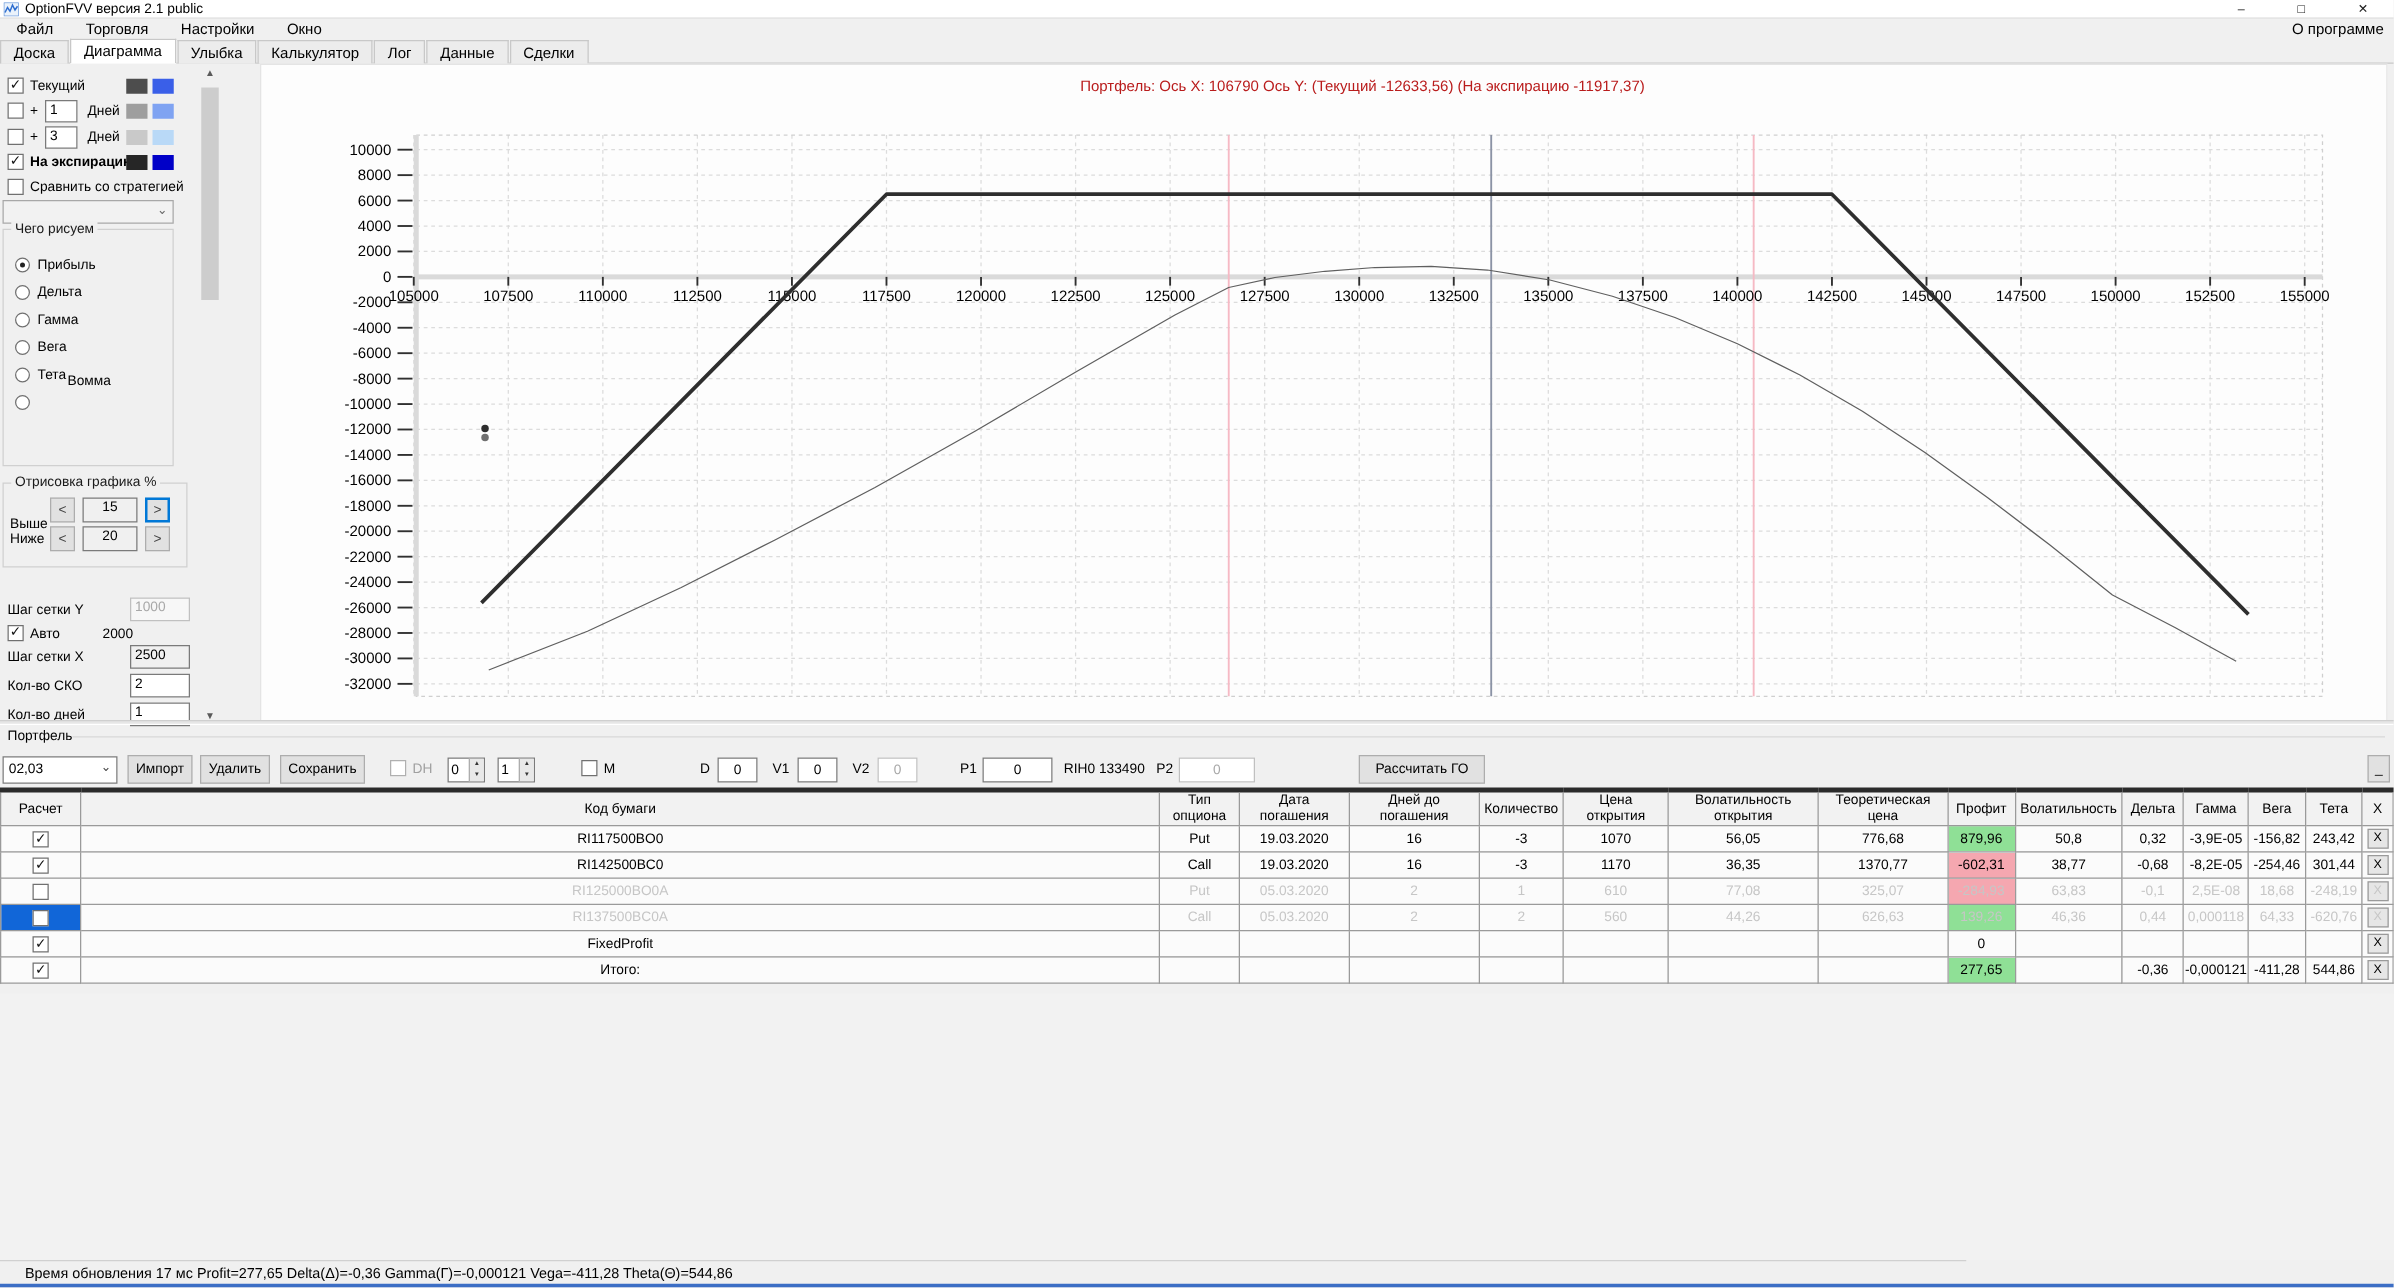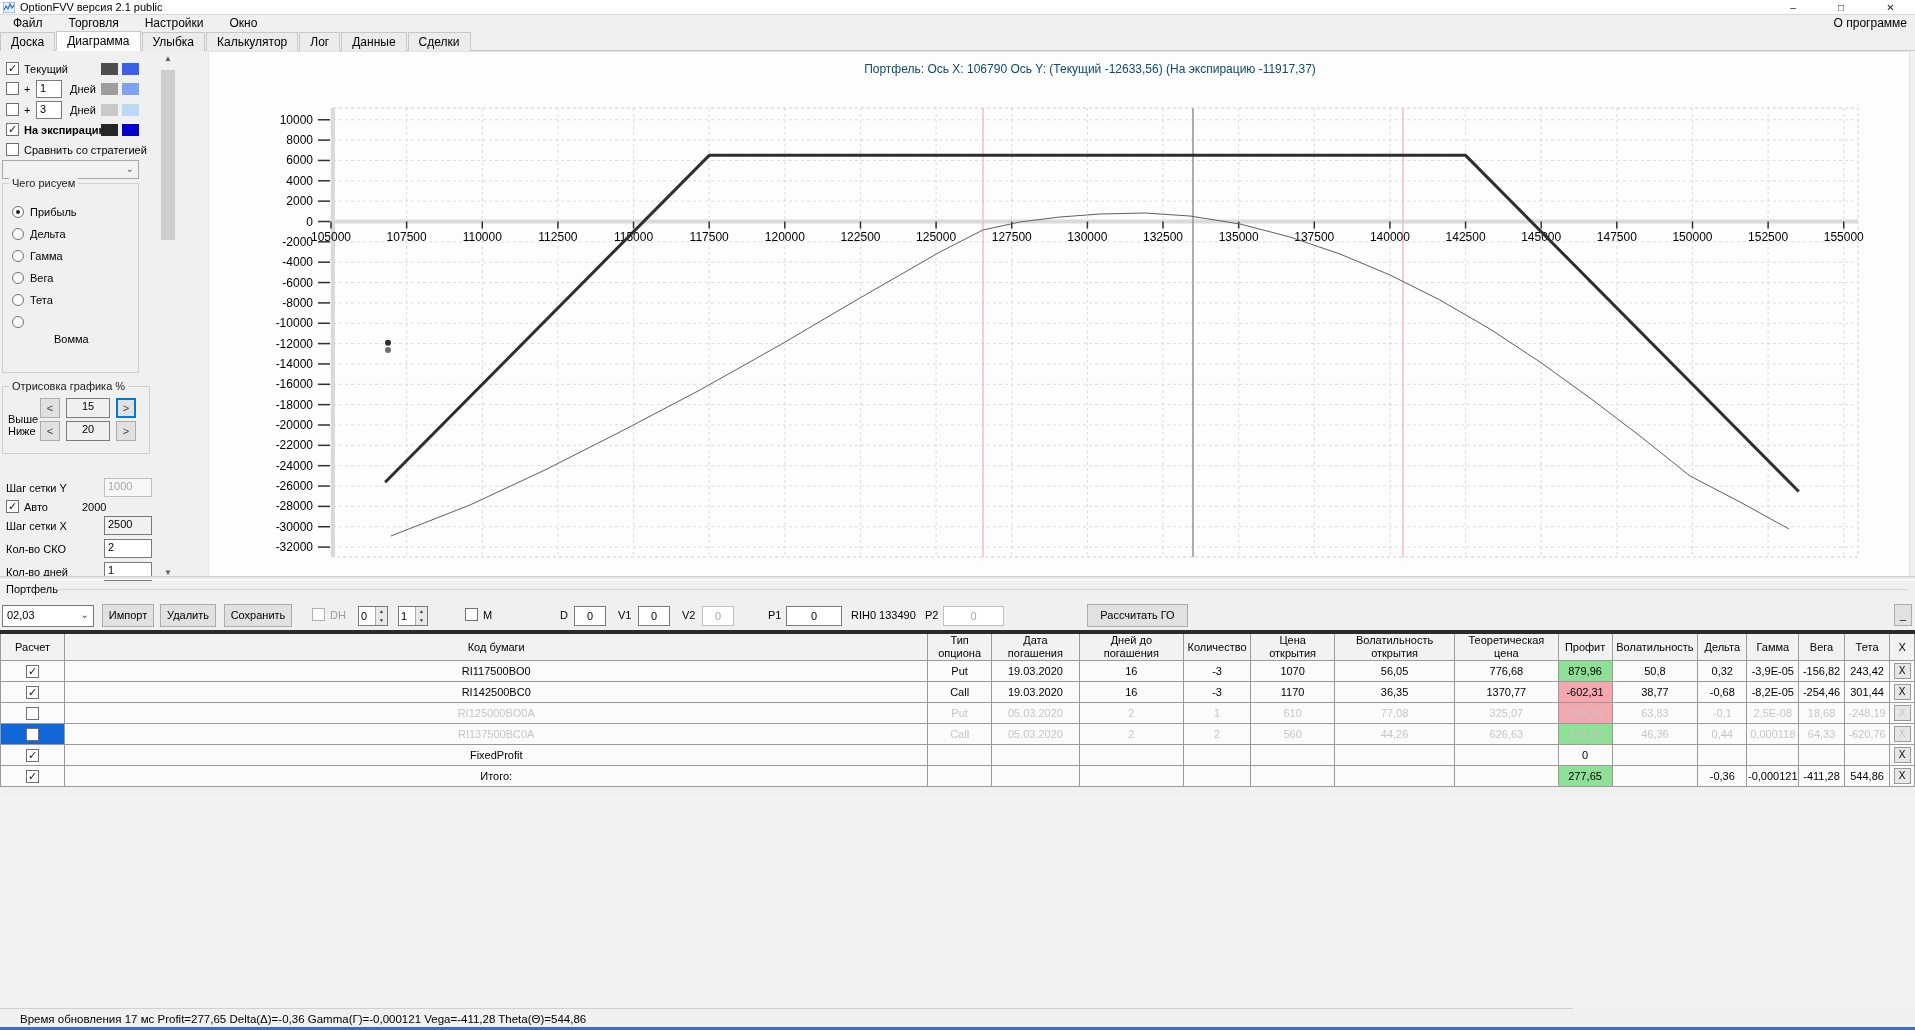--- a/index.html
+++ b/index.html
@@ -34,21 +34,21 @@
   .num-input { position:absolute; border:1px solid #7a7a7a; background:#fff; font-size:11px; text-align:left; padding:1px 3px; }
   .groupbox { position:absolute; border:1px solid #d0d0d0; }
   .groupbox .gb-title { position:absolute; top:-7px; left:6px; background:#f0f0f0; padding:0 3px; font-size:11px; color:#1a1a1a; }
   .spin-btn { position:absolute; width:20px; height:20px; background:#e1e1e1; border:1px solid #adadad; text-align:center; line-height:18px; font-size:11px; color:#444; }
   .spin-btn.focus { border:2px solid #0078d7; line-height:16px; }
   .scroll-arrow { position:absolute; left:160px; width:16px; height:15px; background:#f0f0f0; color:#5a5a5a; font-size:8px; text-align:center; line-height:15px; }
   #side-thumb { left:161px; top:70px; width:14px; height:170px; background:#cdcdcd; position:absolute; }
 
   
   #chart-widget { left:208px; top:51px; width:1702px; height:529px; background:#fdfdfd; border:1px solid #e4e4e4; }
-  #chart-title { left:650px; top:62px; width:880px; text-align:center; font-size:12px; color:#0c4a6e; }
+  #chart-title { left:650px; top:62px; width:880px; text-align:center; font-size:12px; color:#b91c1c; }
   #chart-svg { left:0; top:0; }
 
   
   #splitter { left:0; top:576px; width:1915px; height:4px; background:#e6e6e6; border-top:1px solid #cfcfcf; border-bottom:1px solid #ffffff; }
   #portfolio-label { left:6px; top:583px; font-size:11px; }
   #portfolio-line { left:58px; top:589px; width:1850px; height:1px; background:#d8d8d8; }
   .tool-btn { position:absolute; top:604px; height:23px; background:#e1e1e1; border:1px solid #adadad; font-size:11px; text-align:center; padding-top:4px; }
   .tool-input { position:absolute; top:606px; height:20px; border:1px solid #7a7a7a; background:#fff; font-size:11px; text-align:center; padding-top:3px; }
   .tool-input.disabled { color:#a8a8a8; border-color:#c0c0c0; }
   .tool-label { position:absolute; top:609px; font-size:11px; }
@@ -127,21 +127,21 @@
     <span class="side-label" style="position: absolute; left: 30px; top: 155px;">Прибыль</span>
     <span class="radio" style="position: absolute; left: 12px; top: 177px;"></span>
     <span class="side-label" style="position: absolute; left: 30px; top: 177px;">Дельта</span>
     <span class="radio" style="position: absolute; left: 12px; top: 199px;"></span>
     <span class="side-label" style="position: absolute; left: 30px; top: 199px;">Гамма</span>
     <span class="radio" style="position: absolute; left: 12px; top: 221px;"></span>
     <span class="side-label" style="position: absolute; left: 30px; top: 221px;">Вега</span>
     <span class="radio" style="position: absolute; left: 12px; top: 243px;"></span>
     <span class="side-label" style="position: absolute; left: 30px; top: 243px;">Тета</span>
     <span class="radio" style="position: absolute; left: 12px; top: 265px;"></span>
-    <span class="side-label" style="position: absolute; left: 30px; top: 282px; padding-left: 24px;">Вомма</span>
+    <span class="side-label" style="position: absolute; left: 30px; top: 248px; padding-left: 24px;">Вомма</span>
     <div class="groupbox" style="left: 2px; top: 335px; width: 148px; height: 68px;">
       <span class="gb-title">Отрисовка графика %</span>
     </div>
     <span class="side-label" style="position: absolute; left: 8px; top: 351px; margin-top: 11px;">Выше</span>
     <div class="spin-btn" style="left: 40px; top: 347px;">&lt;</div>
     <div class="num-input" style="left: 66px; top: 347px; width: 44px; height: 20px; text-align: center; background: rgb(240, 240, 240);">15</div>
     <div class="spin-btn focus" style="left: 116px; top: 347px;">&gt;</div>
     <span class="side-label" style="position: absolute; left: 8px; top: 374px;">Ниже</span>
     <div class="spin-btn" style="left: 40px; top: 370px;">&lt;</div>
     <div class="num-input" style="left: 66px; top: 370px; width: 44px; height: 20px; text-align: center; background: rgb(240, 240, 240);">20</div>

